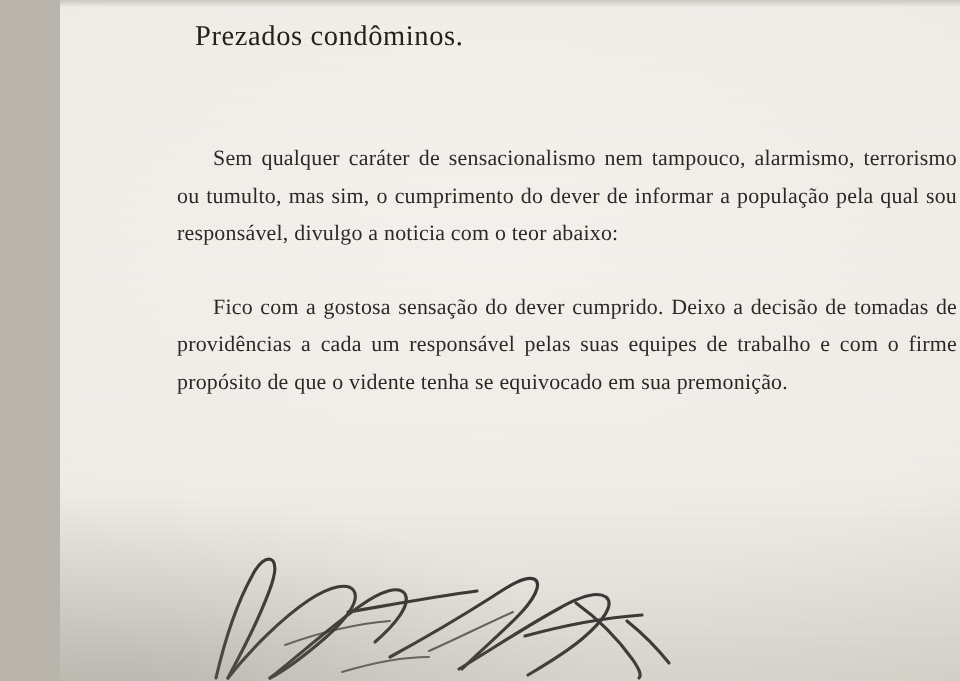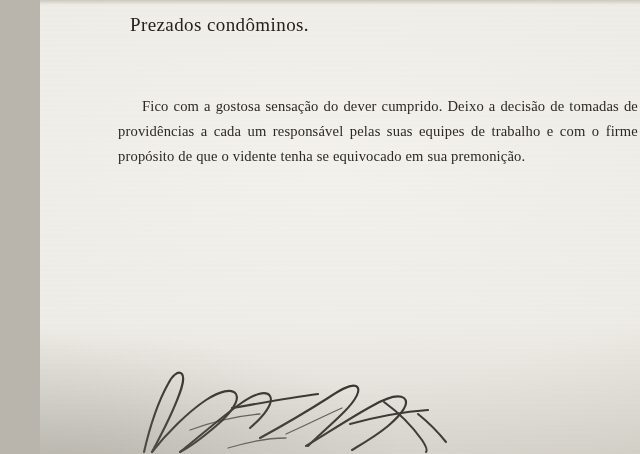--- a/index.html
+++ b/index.html
@@ -118,20 +118,21 @@
 <body>
 
 <div id="scan">
 
   <div class="page">
 
     <div class="text-col">
 
       <div class="salutation">Prezados condôminos.</div>
 
+      <p class="para indent">Sem qualquer caráter de sensacionalismo nem tampouco, alarmismo, terrorismo ou tumulto, mas sim, o cumprimento do dever de informar a população pela qual sou responsável, divulgo a noticia com o teor abaixo:</p>
 
 
       <p class="para indent">Fico com a gostosa sensação do dever cumprido. Deixo a decisão de tomadas de providências a cada um responsável pelas suas equipes de trabalho e com o firme propósito de que o vidente tenha se equivocado em sua premonição.</p>
 
     </div>
 
     <div class="sig-wrap">
       <svg width="320" height="86" viewBox="0 0 320 86" fill="none">
         <g stroke="#1d1b19" stroke-width="2.1" fill="none" stroke-linecap="round" stroke-linejoin="round" opacity="0.92">
           <path d="M8 84 C14 58 22 34 32 16 C36 8 42 2 46 6 C50 11 44 26 36 44 C28 62 20 76 16 84"></path>

